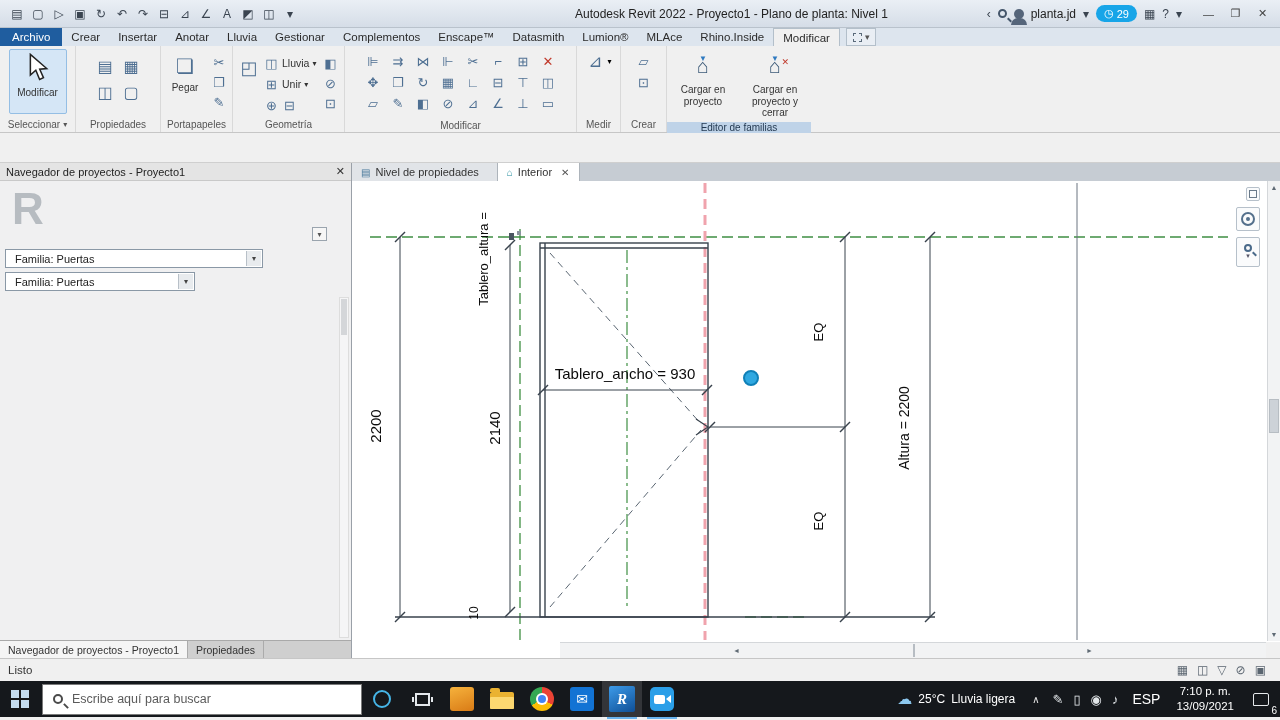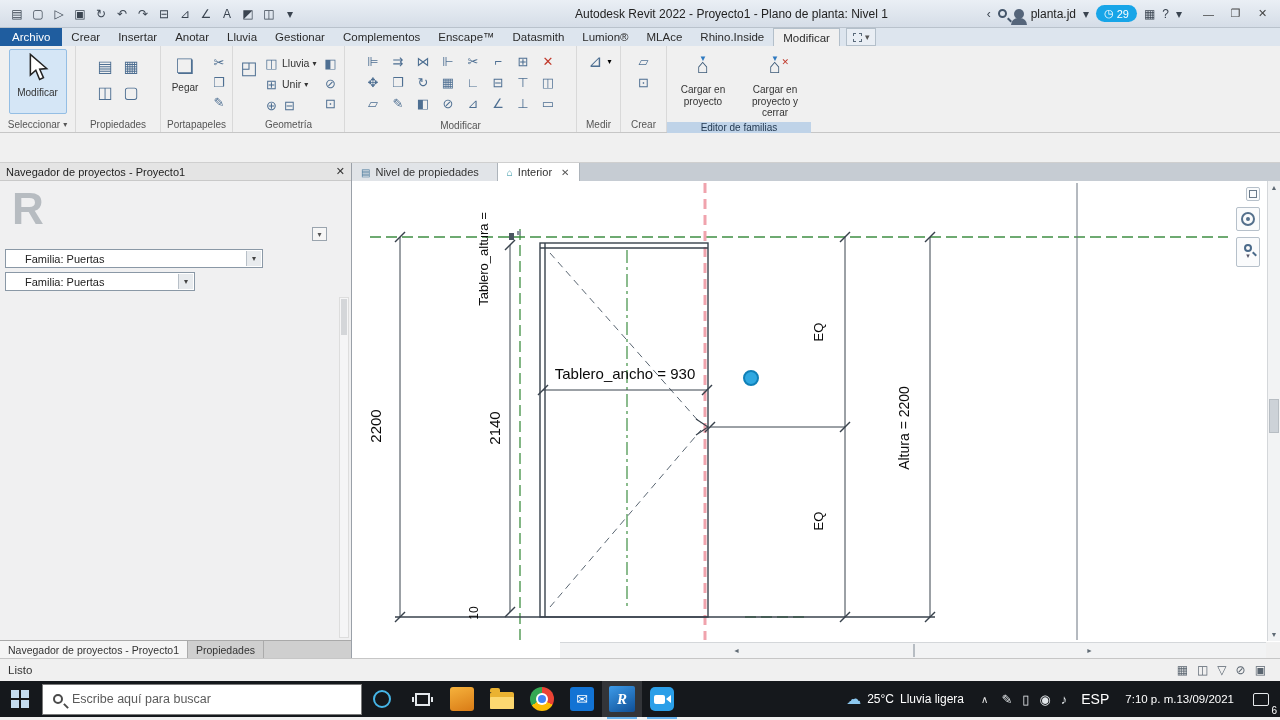--- a/index.html
+++ b/index.html
@@ -86,21 +86,21 @@
   .lp-header { height:18px; background:#e4e4e4; border-bottom:1px solid #c9c9c9; display:flex;
     align-items:center; font-size:11px; color:#222; padding:0 6px; }
   .lp-close { margin-left:auto; font-size:11px; color:#333; }
   .lp-preview { height:64px; position:relative; }
   .lp-letter { position:absolute; left:12px; top:2px; font-size:44px; font-weight:bold;
     color:#b7bcc1; line-height:1.2; }
   .lp-prev-caret { position:absolute; right:24px; top:46px; width:15px; height:14px;
     border:1px solid #9aa4ae; background:#f6f6f6; font-size:8px; color:#555;
     display:flex; align-items:center; justify-content:center; }
   .combo { height:19px; margin:4px 9px 0 5px; background:#fff; border:1px solid #8a98a6;
-    display:flex; align-items:center; font-size:11px; color:#222; padding-left:19px; position:relative; }
+    display:flex; align-items:center; font-size:11px; color:#222; padding-left:9px; position:relative; }
   .combo.c1 { width:258px; }
   .combo.c2 { width:190px; }
   .combo-arrow { position:absolute; right:1px; top:1px; bottom:1px; width:15px; background:#e8ebee;
     display:flex; align-items:center; justify-content:center; font-size:8px; color:#444;
     border-left:1px solid #b8c0c8; }
   .lp-body { flex:1; position:relative; }
   .lp-scroll { position:absolute; right:2px; top:6px; bottom:2px; width:10px; background:#f5f5f6;
     border:1px solid #dddddd; }
   .lp-thumb { position:absolute; top:1px; left:1px; right:1px; height:36px; background:#d4d6d9; }
   .lp-help-row { height:20px; display:flex; align-items:center; padding:0 6px; }
@@ -197,21 +197,21 @@
     background:#fff; border-radius:2px; }
   .ic-cam::after { content:""; position:absolute; right:3px; top:8px; width:0; height:0;
     border-right:5px solid #fff; border-top:4.5px solid transparent; border-bottom:4.5px solid transparent; }
   .tb-flex { flex:1; }
   .tb-weather { display:flex; align-items:center; gap:6px; font-size:12px; padding:0 10px; }
   .weather-ic { color:#8cc8ef; font-size:15px; }
   .tb-chev { font-size:10px; color:#e6e6e6; padding:0 7px; }
   .tb-tray { display:flex; align-items:center; gap:10px; padding:0 6px; }
   .tray-ic { font-size:13px; color:#e2e6e9; }
   .tb-lang { font-size:14px; padding:0 8px; }
-  .tb-clock { display:flex; flex-direction:row; align-items:center; font-size:11.5px;
+  .tb-clock { display:flex; flex-direction:column; align-items:center; font-size:11.5px;
     line-height:1.3; padding:0 8px; }
   .tb-notif { width:38px; height:39px; display:flex; align-items:center; justify-content:center;
     position:relative; }
   .notif-ic { width:16px; height:13px; border:1.5px solid #e6e9ec; border-radius:2px 2px 2px 0; }
   .notif-badge { position:absolute; right:3px; bottom:3px; font-size:10px; color:#fff; }
 </style>
 </head>
 <body>
 
 <div class="screen">

